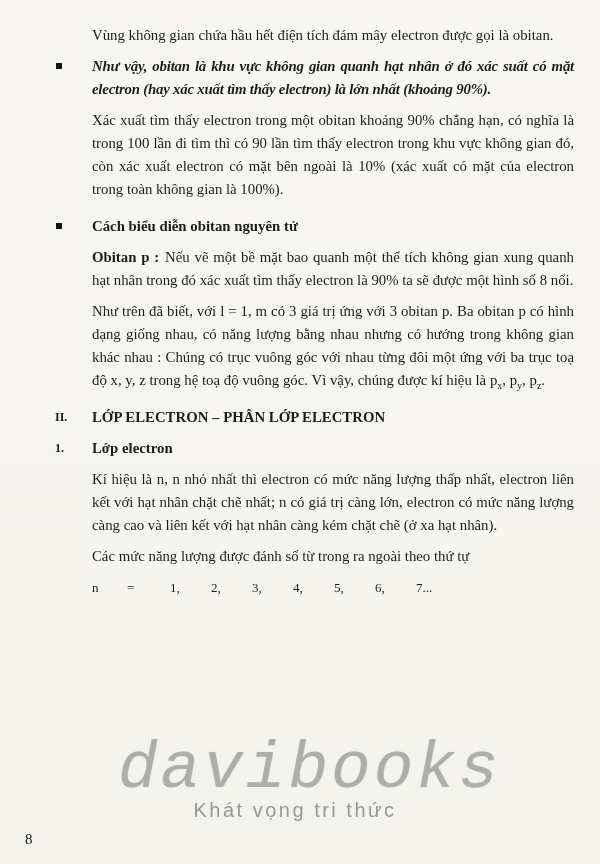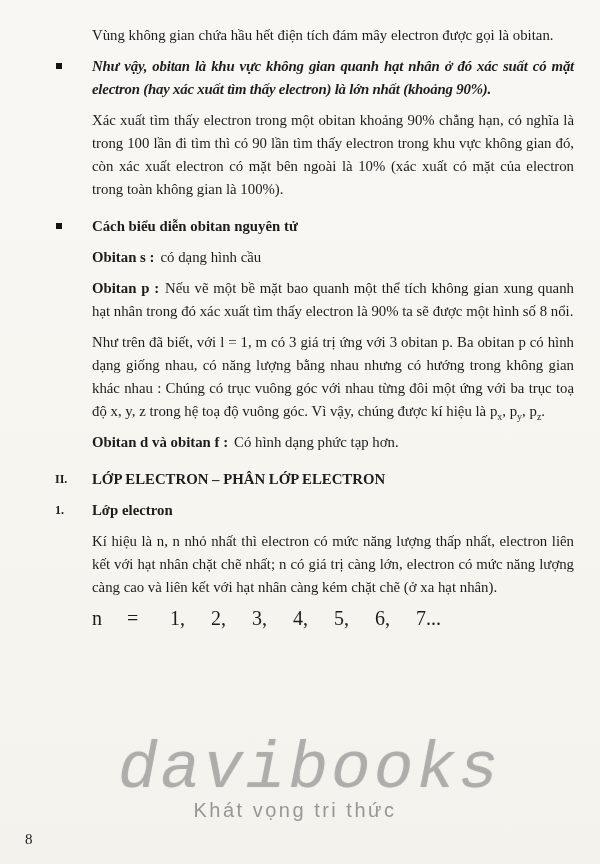--- a/index.html
+++ b/index.html
@@ -29,21 +29,21 @@
     position:absolute;left:-37px;top:0;
     font-weight:bold;font-size:12px;line-height:23px;
   }
   .bold{font-weight:bold;}
   .bold-italic{font-weight:bold;font-style:italic;letter-spacing:-0.2px;}
   .lead{font-weight:bold;margin-right:6px;}
   .mt-lg{margin-top:14px;}
   .mt-md{margin-top:8px;}
   sub{font-size:10px;line-height:0;}
   .num-row{
-    margin:0 0 8px;font-size:20px;line-height:23px;white-space:nowrap;
+    margin:0 0 8px;font-size:13px;line-height:23px;white-space:nowrap;
   }
   .num-row .c{display:inline-block;}
   .c-n{width:35px;}
   .c-eq{width:43px;}
   .c-v{width:41px;}
   .c-lbl{width:78px;}
   .watermark{
     position:absolute;left:118px;top:742px;width:360px;
     pointer-events:none;z-index:5;text-align:center;
   }
@@ -79,47 +79,42 @@
     <p class="para bold-italic">Như vậy, obitan  là khu vực không gian quanh hạt nhân ở đó xác suất có mặt electron (hay xác xuất tìm thấy electron) là lớn nhất (khoảng 90%).</p>
   </div>
 
   <p class="para">Xác xuất tìm thấy electron trong một obitan khoảng 90% chẳng hạn, có nghĩa là trong 100 lần đi tìm thì có 90 lần tìm thấy electron trong khu vực không gian đó, còn xác xuất electron có mặt bên ngoài là 10% (xác xuất có mặt của electron trong toàn không gian là 100%).</p>
 
   <div class="block mt-lg">
     <span class="bullet-sq"></span>
     <p class="para bold">Cách biểu diễn obitan nguyên tử</p>
   </div>
 
-  <p class="para mt-md">
-    <b class="lead">Obitan s :</b><span>có dạng hình cầu</span>
-  </p>
 
   <p class="para mt-md">
     <b class="lead">Obitan p :</b><span>Nếu vẽ một bề mặt bao quanh một thể tích không gian xung quanh hạt nhân trong đó xác xuất tìm thấy electron là 90% ta sẽ được một hình số 8 nổi.</span>
   </p>
 
   <p class="para"><span>Như trên đã biết, với l = 1, m có 3 giá trị ứng với 3 obitan p. Ba obitan  p có hình dạng giống nhau, có năng lượng bằng nhau nhưng có hướng trong không gian khác nhau : Chúng có trục vuông góc với  nhau từng đôi một ứng với ba trục toạ độ x, y, z trong hệ toạ độ vuông góc. Vì vậy, chúng được kí hiệu là p</span><sub>x</sub><span>, p</span><sub>y</sub><span>, p</span><sub>z</sub><span>.</span></p>
 
-  <p class="para mt-md">
-    <b class="lead">Obitan d và obitan f :</b><span>Có hình dạng phức tạp hơn.</span>
-  </p>
 
   <div class="block mt-lg">
     <span class="hnum">II.</span>
     <p class="para bold">LỚP ELECTRON – PHÂN LỚP ELECTRON</p>
   </div>
 
   <div class="block mt-md">
     <span class="hnum">1.</span>
     <p class="para bold">Lớp electron</p>
   </div>
 
 
   <p class="para">Kí hiệu là n, n nhỏ nhất thì electron có mức năng lượng thấp nhất, electron liên kết với hạt nhân chặt chẽ nhất; n có giá trị càng lớn, electron có mức năng lượng càng cao và liên kết với hạt nhân càng kém chặt chẽ (ở xa hạt nhân).</p>
 
+  <p class="para">Các mức năng lượng được đánh số từ trong ra ngoài theo thứ tự</p>
 
   <div class="num-row">
     <span class="c c-n">n</span><span class="c c-eq">=</span><span class="c c-v">1,</span><span class="c c-v">2,</span><span class="c c-v">3,</span><span class="c c-v">4,</span><span class="c c-v">5,</span><span class="c c-v">6,</span><span class="c c-v">7...</span>
   </div>
 
 
   <div class="watermark">
     <div class="wm-name">davibooks</div>
     <div class="wm-tagline">Khát vọng tri thức</div>
   </div>

